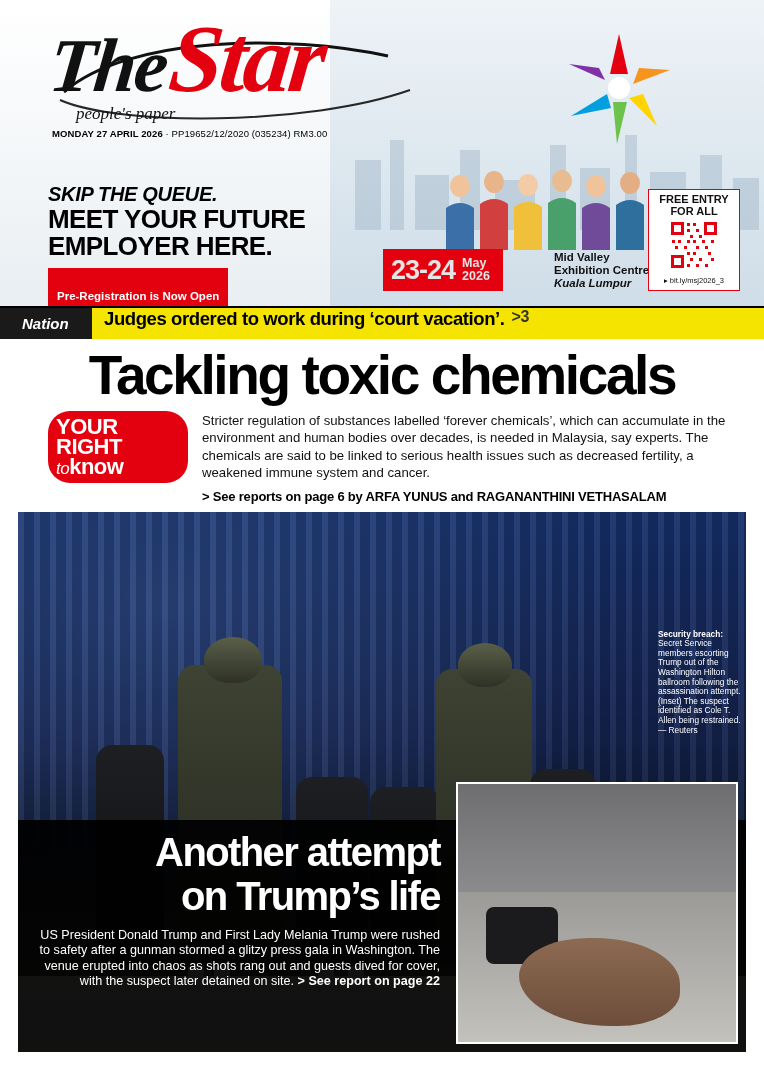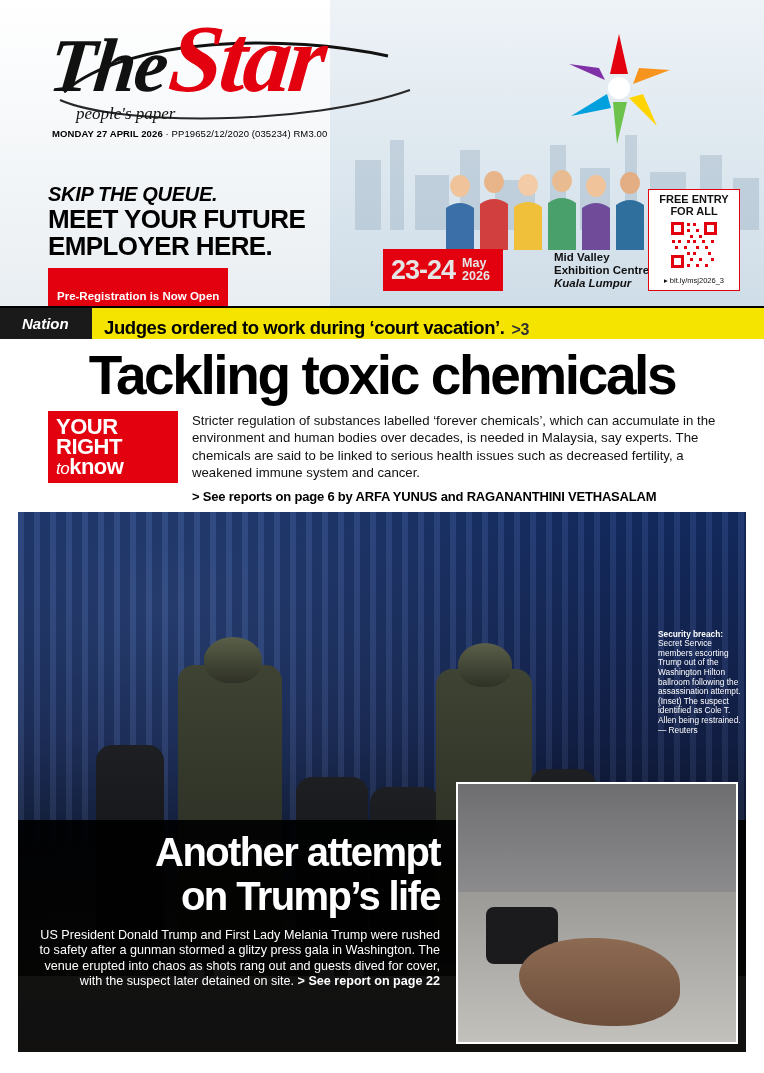--- a/index.html
+++ b/index.html
@@ -125,40 +125,40 @@
     position: relative; height: 33px; width: 764px; display: flex; align-items: stretch;
     border-top: 2px solid #000;
   }
   .nation-tag {
     width: 92px; background: #1a1a1a; color: #fff;
     font-size: 15px; font-style: italic; font-weight: bold;
     display: flex; align-items: center; padding-left: 22px;
   }
   .nation-head {
     flex: 1; background: #f5e400; color: #000;
-    display: flex; align-items: flex-end; padding-left: 12px;
+    display: flex; align-items: flex-start; padding-left: 12px;
     font-size: 18.5px; font-weight: bold; letter-spacing: -.4px;
   }
   .nation-head .pg { color:#333; font-weight: bold; margin-left: 7px; font-size: 16px; }
 
   
   .main-head {
     margin: 6px 0 0 0; padding: 0 16px;
     font-size: 55px; font-weight: bold; letter-spacing: -2.4px;
     line-height: 60px; text-align: center;
   }
 
   
   .stand {
     display: flex; padding: 6px 18px 0 48px; gap: 14px; align-items: flex-start;
   }
   .yrk {
-    width: 130px; height: 72px; background: #e3000f; color: #fff;
+    width: 140px; height: 72px; background: #e3000f; color: #fff;
     padding: 6px 8px 4px 8px; flex: none;
-    font-weight: bold; line-height: 20px;
+    font-weight: bold; line-height: 20px; border-radius: 22px;
   }
   .yrk .l1 { font-size: 22px; letter-spacing: -.5px; }
   .yrk .l2 { font-size: 22px; letter-spacing: -.5px; }
   .yrk .l3 { font-size: 22px; letter-spacing: -.5px; }
   .yrk .ital { font-style: italic; font-weight: normal; font-size: 17px; }
   .stand-txt { flex: 1; padding-top: 1px; }
   .stand-txt p {
     font-size: 13.2px; line-height: 17.4px; color:#111;
   }
   .stand-credit {

